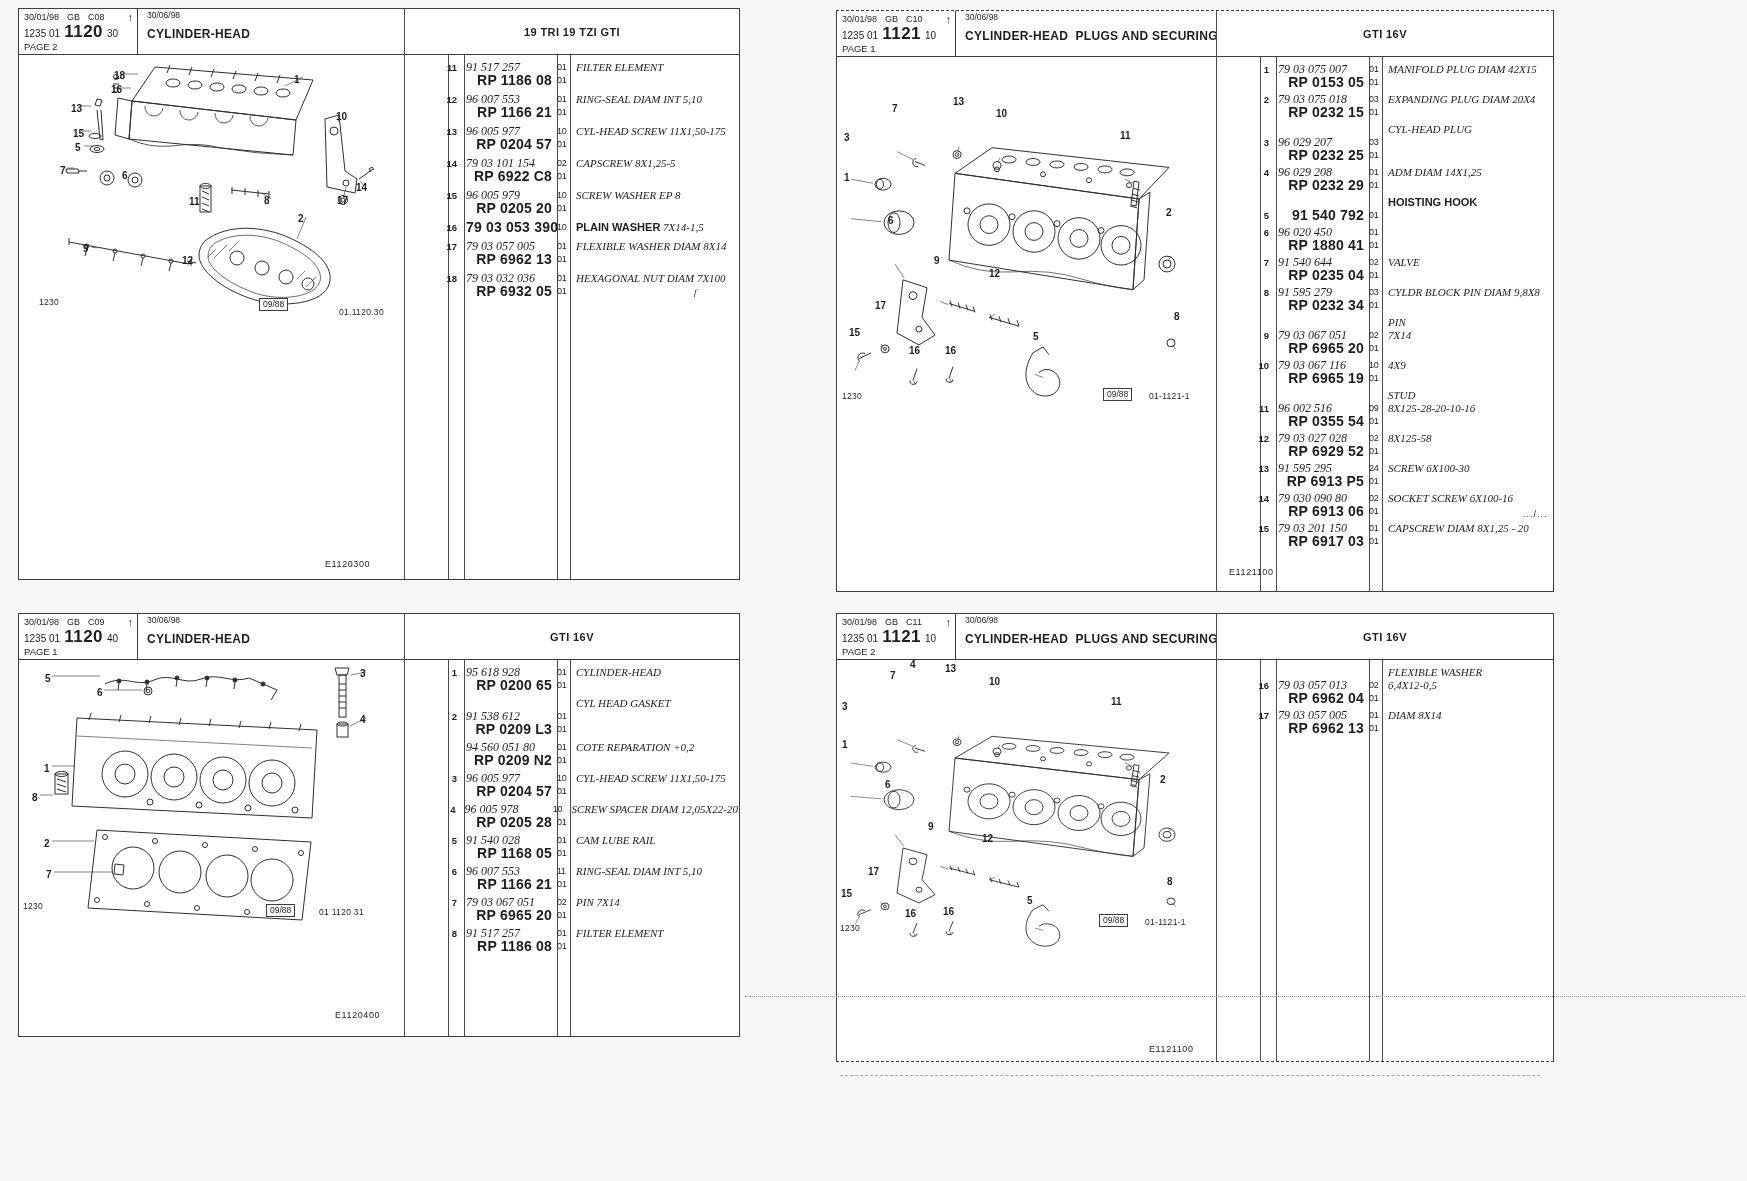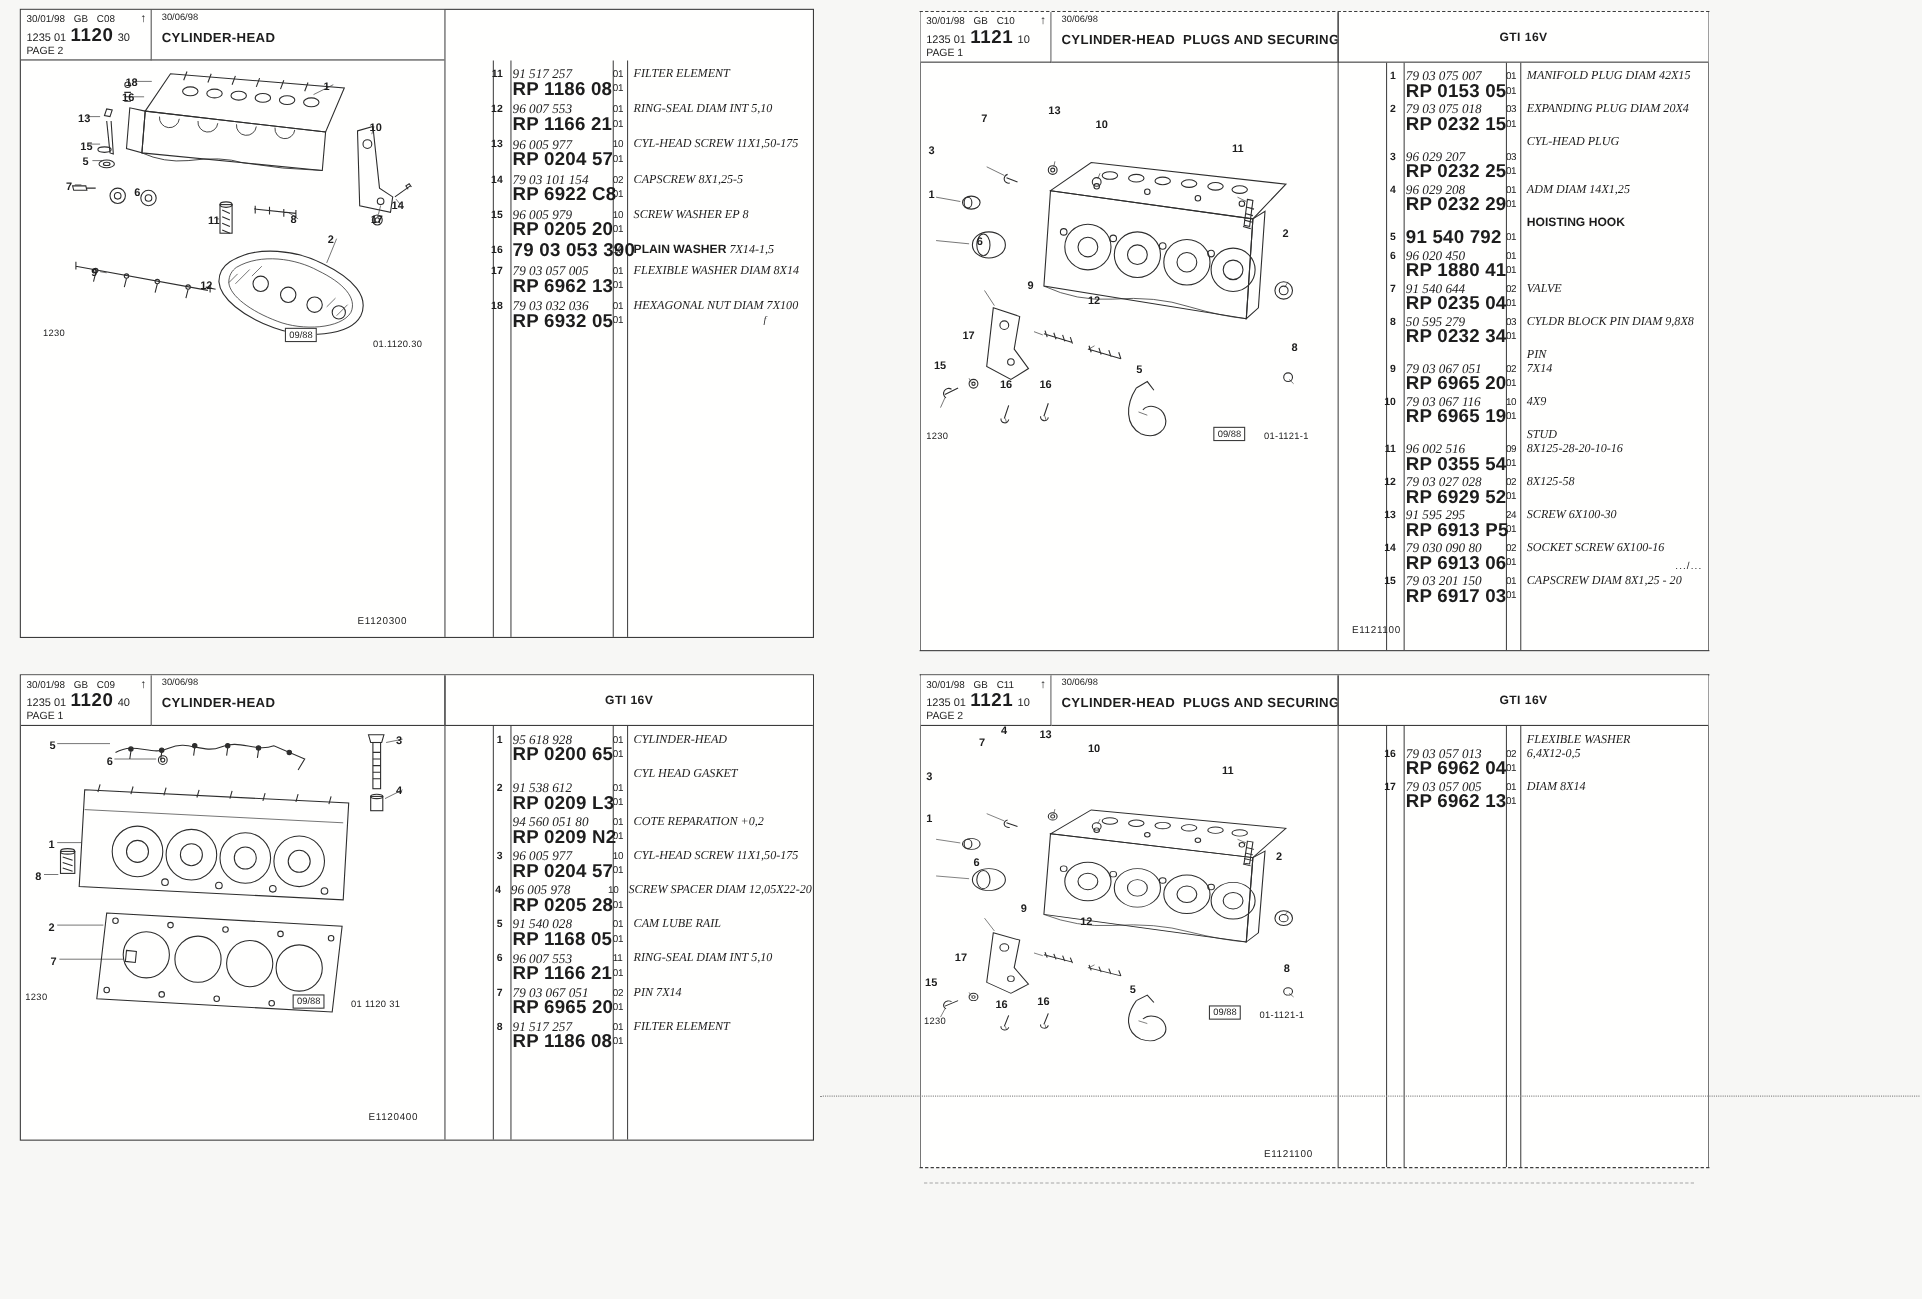--- a/index.html
+++ b/index.html
@@ -25,21 +25,21 @@
   .tbl{position:absolute;top:0;bottom:0;right:0}
   .tbl-l{left:385px}
   .tbl-r{left:379px}
   .vhead{position:absolute;top:0;left:0;right:0;height:46px;border-bottom:1px solid #3c3c3c;border-left:1px solid #3c3c3c;display:flex;align-items:center;justify-content:center;font-weight:bold;font-size:11px;letter-spacing:.4px;background:#fffffe}
   .rule{position:absolute;width:1px;top:46px;bottom:0;background:#4a4a4a}
   .rule.full{top:0}
   .rows{position:absolute;top:52px;left:0;right:1px}
   .pline{display:flex;font-size:11px;line-height:13px;height:13px}
   .c-no{width:57px;text-align:right;padding-right:4px;font-weight:bold;font-size:9.5px}
   .c-pn{width:94px;padding-left:5px;font-family:"Liberation Serif",serif;font-style:italic;font-size:12px;white-space:nowrap}
-  .c-pn.rp{font-style:normal;font-family:"Liberation Sans",sans-serif;font-weight:bold;text-align:right;padding-right:3px;font-size:17px;letter-spacing:.2px}
+  .c-pn.rp{font-style:normal;font-family:"Liberation Sans",sans-serif;font-weight:bold;text-align:right;padding-right:3px;font-size:14px;letter-spacing:.2px}
   .c-q{width:15px;padding-left:2px;font-size:9px;letter-spacing:-.3px}
   .c-d{flex:1;padding-left:6px;font-family:"Liberation Serif",serif;font-style:italic;font-size:11px;white-space:nowrap;overflow:visible}
   .c-d b{font-style:normal;font-family:"Liberation Sans",sans-serif;font-weight:bold}
   .c-d .tail{margin-left:118px;font-size:9px}
   .prow{margin-bottom:4px}
   .rows[data-rows="0"] .prow{margin-bottom:6px}
   .rows[data-rows="2"] .prow{margin-bottom:5px}
   .overlay{position:absolute;left:0;top:0;right:0;bottom:0;pointer-events:none}
   .callout{position:absolute;font-weight:bold;font-size:10px;line-height:10px}
   .plate,.pref{position:absolute;font-size:8.5px;letter-spacing:.3px}
@@ -181,20 +181,21 @@
         <span>30</span>
       </div>
       <div class="s3">PAGE 2</div>
     </div>
     <div class="tbox">
       <div class="d2">30/06/98</div>
       <div class="ttl">CYLINDER-HEAD</div>
     </div>
   </div>
   <div class="tbl tbl-l">
+    <div class="vhead">19 TRI 19 TZI GTI</div>
     <i class="rule full" style="left:0"></i>
       <i class="rule" style="left:44px"></i>
       <i class="rule" style="left:60px"></i>
       <i class="rule" style="left:153px"></i>
       <i class="rule" style="left:166px"></i>
     <div class="rows" data-rows="0">
         <div class="prow">
           <div class="pline">
             <span class="c-no">11</span>
             <span class="c-pn ">91 517 257</span>
@@ -458,21 +459,21 @@
           <div class="pline">
               <span class="c-no"></span>
               <span class="c-pn rp">RP 0235 04</span>
               <span class="c-q">01</span>
               <span class="c-d"></span>
           </div>
         </div>
         <div class="prow">
           <div class="pline">
             <span class="c-no">8</span>
-            <span class="c-pn ">50 595 279</span>
+            <span class="c-pn ">91 595 279</span>
             <span class="c-q">03</span>
             <span class="c-d">CYLDR BLOCK PIN DIAM 9,8X8</span>
           </div>
           <div class="pline">
               <span class="c-no"></span>
               <span class="c-pn rp">RP 0232 34</span>
               <span class="c-q">01</span>
               <span class="c-d"></span>
           </div>
         </div>

